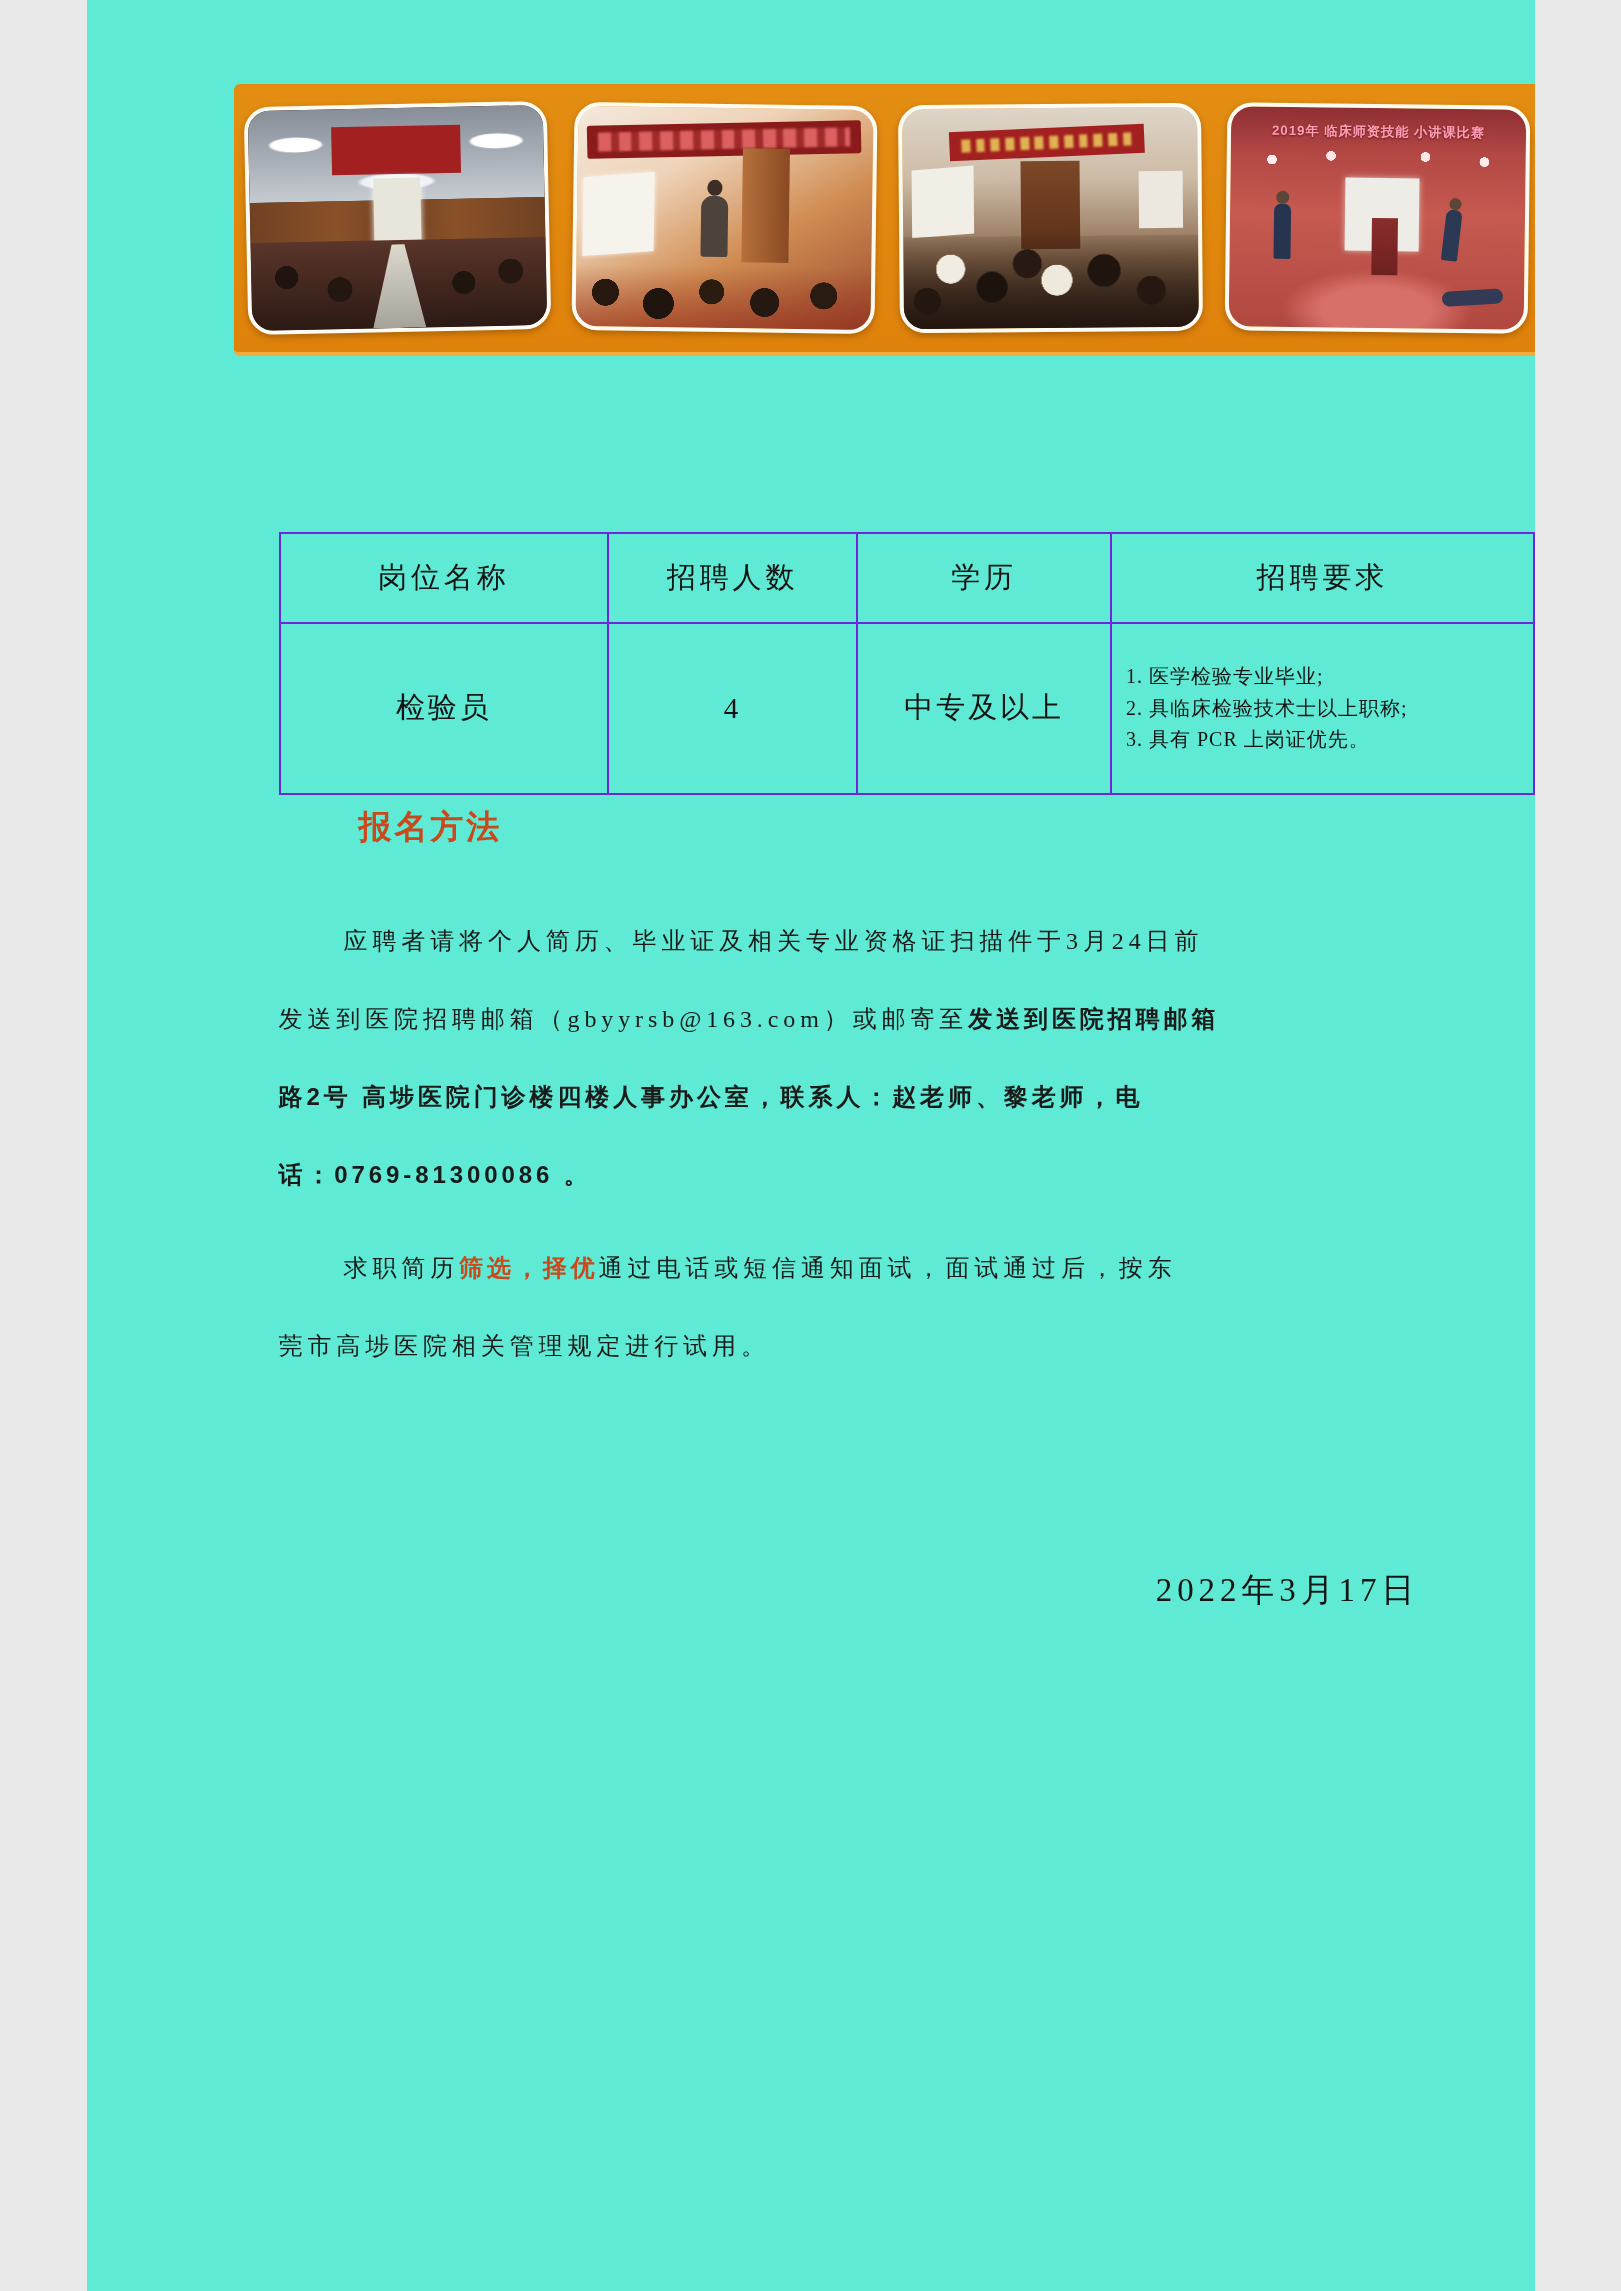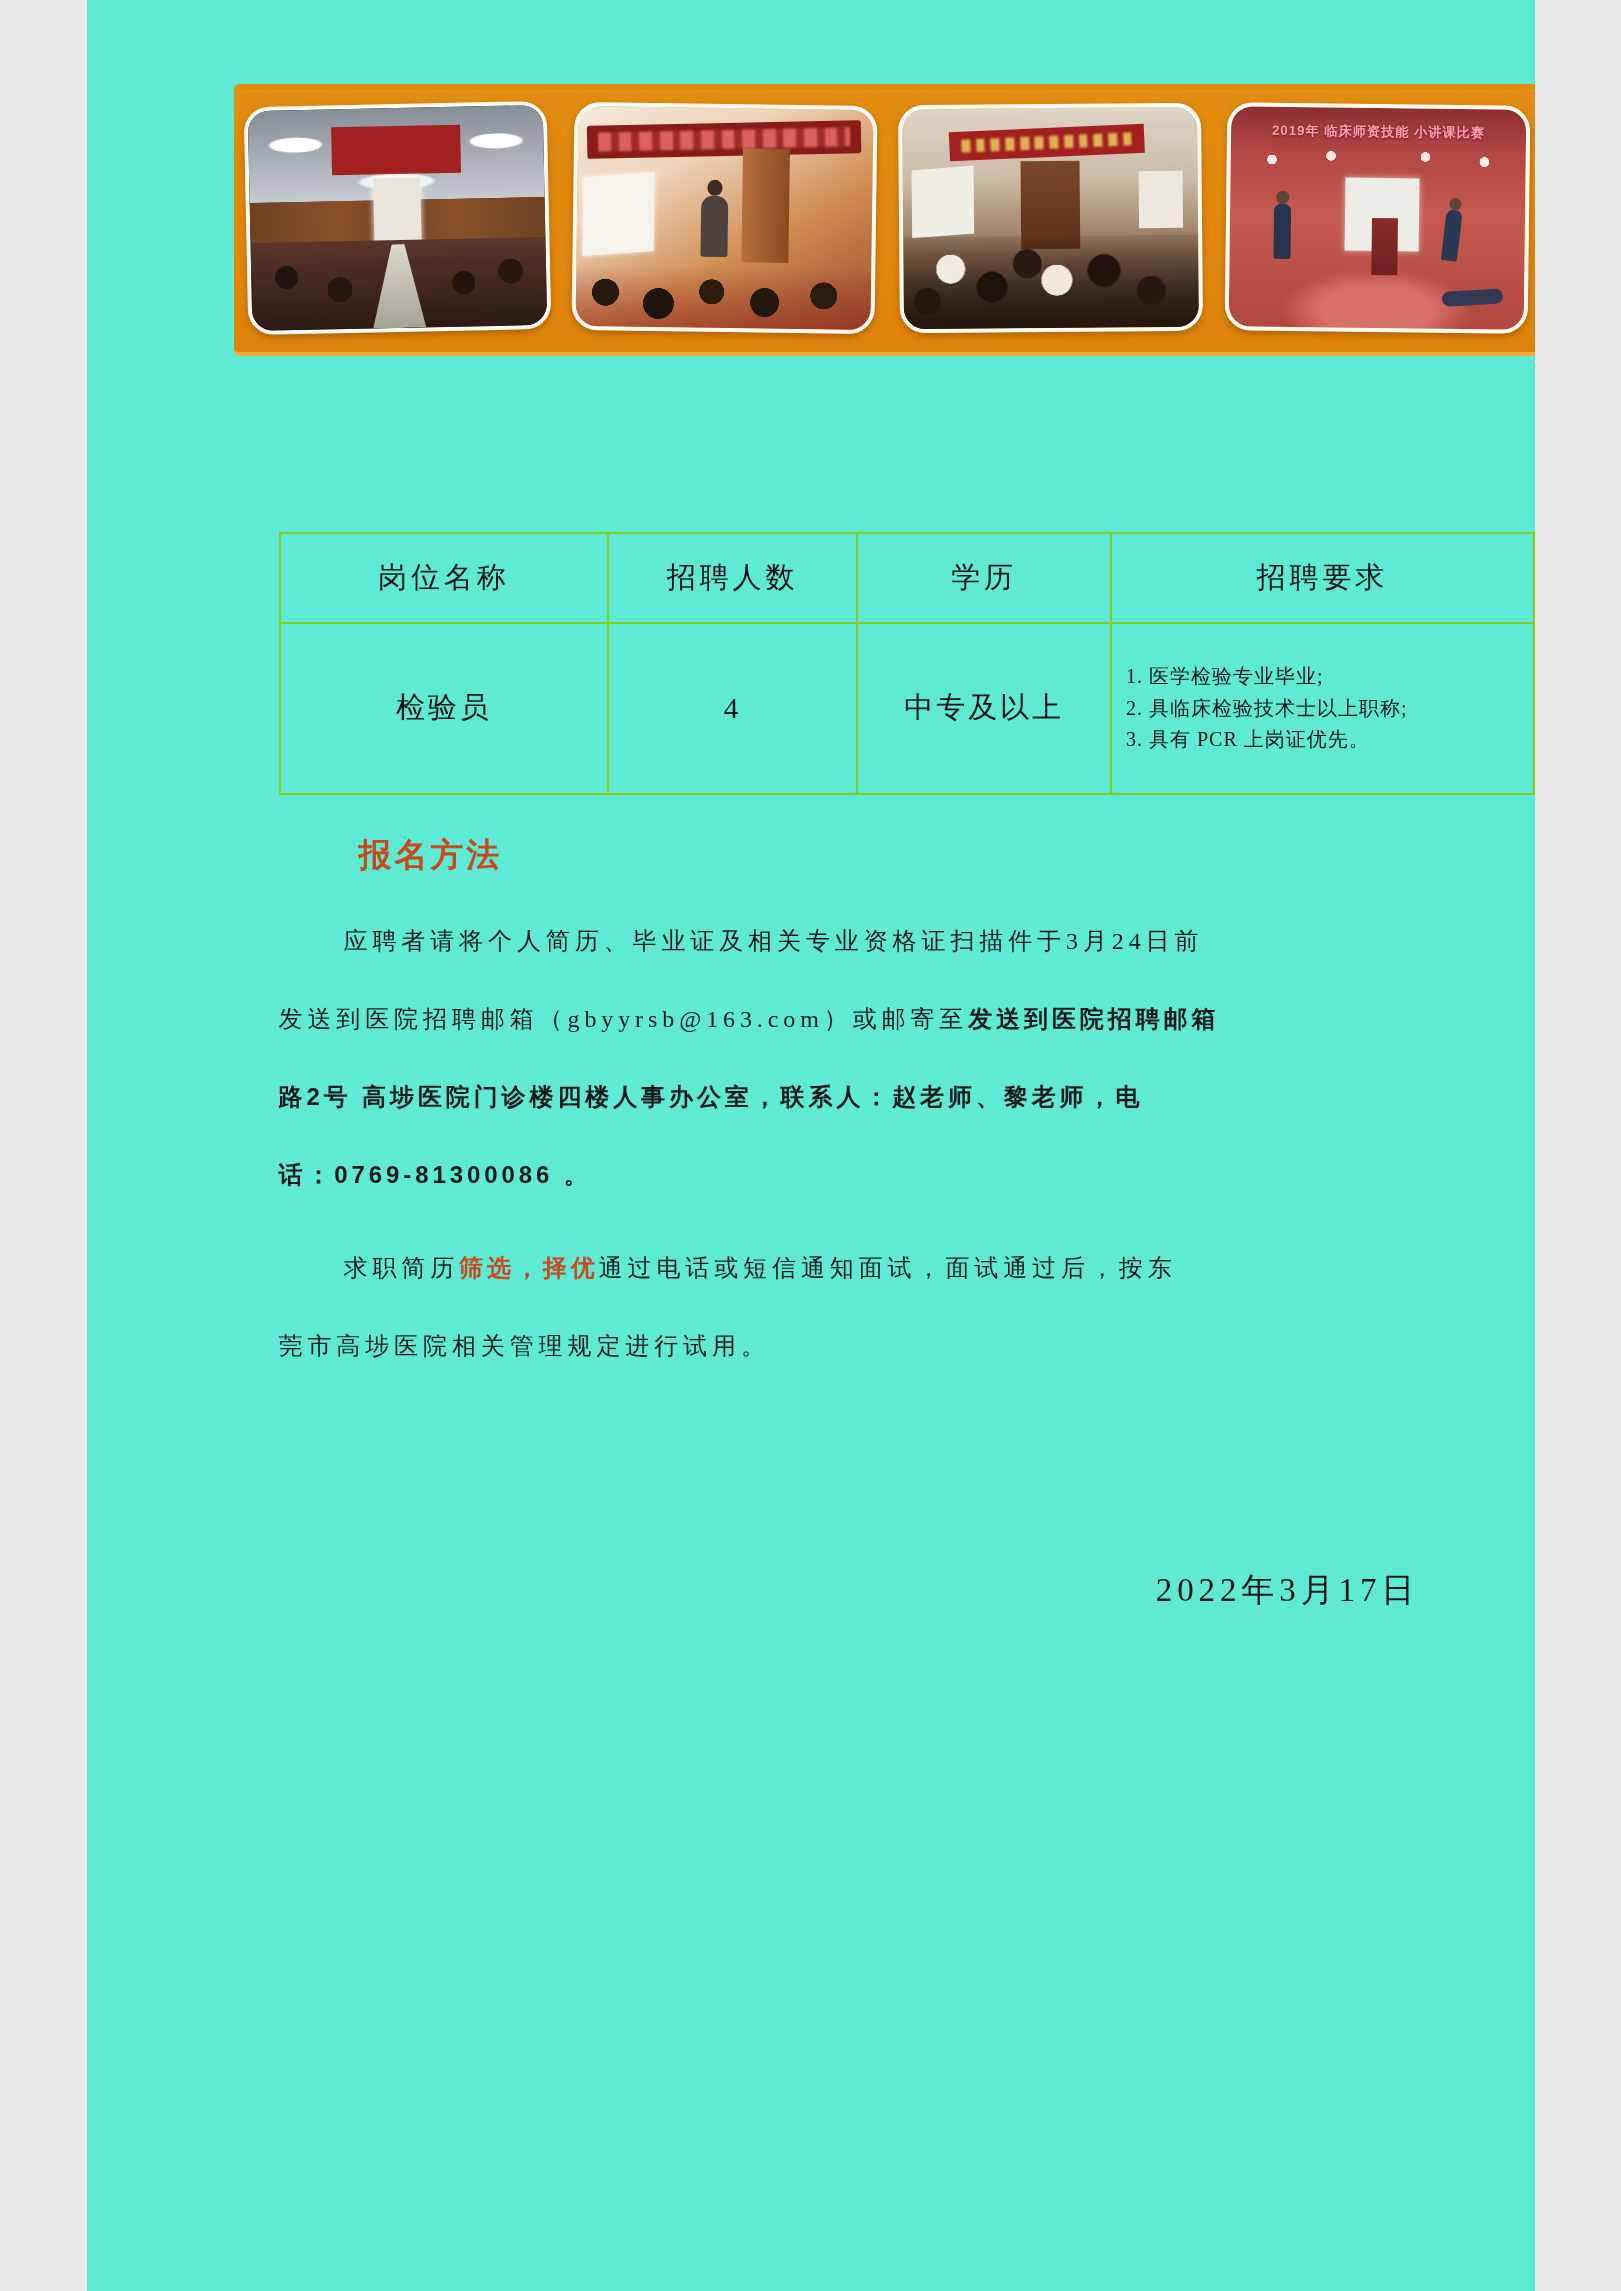--- a/index.html
+++ b/index.html
@@ -123,31 +123,31 @@
   .title{
     position:absolute;left:192px;top:457px;width:1302px;text-align:center;
     font-size:34px;font-weight:700;color:#c8491b;letter-spacing:2px;white-space:nowrap;
   }
 
   
   .job-table{
     position:absolute;left:192px;top:532px;border-collapse:collapse;
     font-size:29px;color:#141414;table-layout:fixed;
   }
-  .job-table,.job-table th,.job-table td{border:2px solid #84cc16;}
+  .job-table,.job-table th,.job-table td{border:2px solid #6d28d9;}
   .job-table{border-width:2.9px;}
   .job-table th{font-weight:400;height:86px;text-align:center;letter-spacing:3.9px;}
   .job-table td{height:157px;text-align:center;letter-spacing:2.9px;}
   .c1{width:347px;} .c2{width:261px;} .c3{width:267px;} .c4{width:427px;}
   td.req{text-align:left;padding:5.9px 9.8px 5.9px 13.7px;font-size:20px;letter-spacing:1px;}
   td.req div{line-height:1.58;white-space:nowrap;}
 
   
   .apply-heading{
-    position:absolute;left:272px;top:833px;font-size:33px;font-weight:700;
+    position:absolute;left:272px;top:805px;font-size:33px;font-weight:700;
     color:#c8491b;letter-spacing:2.9px;
   }
   .para{position:absolute;left:192px;width:1274px;font-size:24px;}
   .para .line{height:78px;line-height:78px;white-space:nowrap;letter-spacing:4.9px;}
   .para .indent{padding-left:65px;}
   .para1{top:902px;} .para2{top:1229px;}
   .t-reg{font-family:"Liberation Serif",serif;font-weight:400;}
   .t-bold{font-family:"Liberation Sans",sans-serif;font-weight:700;letter-spacing:3.9px;}
   .t-accent{font-family:"Liberation Sans",sans-serif;font-weight:700;color:#c8491b;letter-spacing:3.9px;}
 

